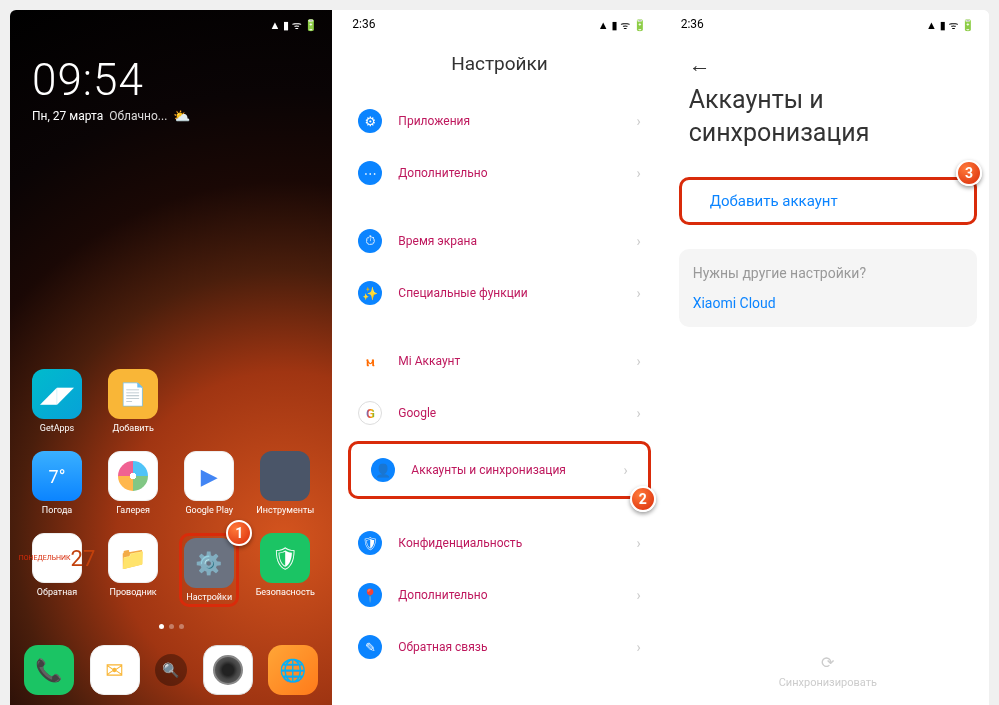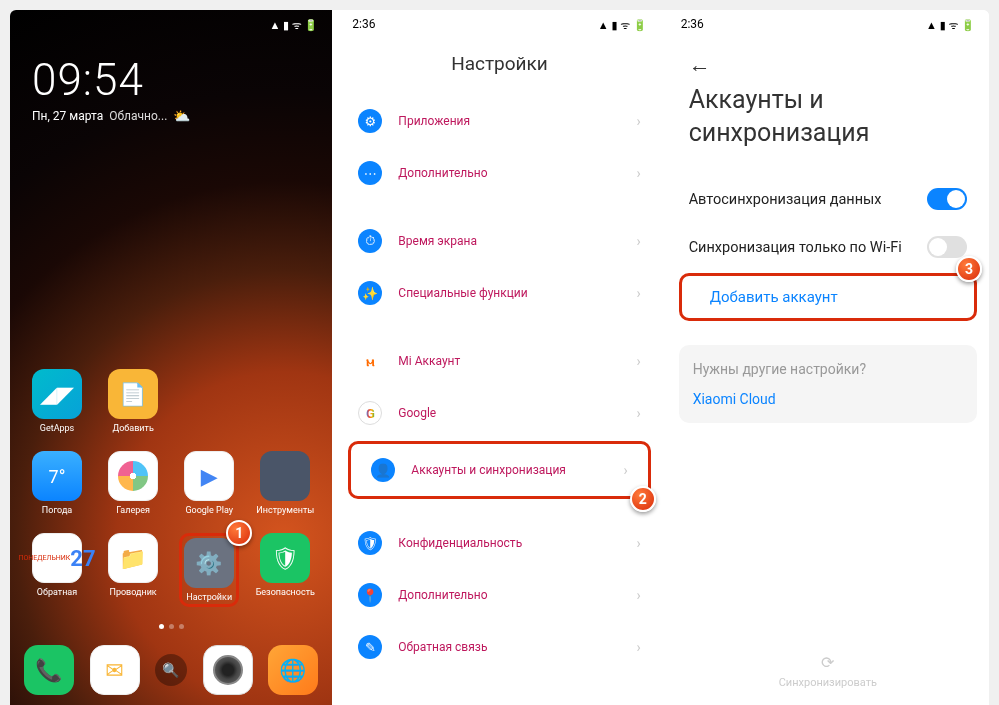--- a/index.html
+++ b/index.html
@@ -55,21 +55,21 @@
 .ic-calendar{background:#fff;border:1px solid #eee;color:#333;font-size:8px}
 .ic-files{background:#fff;border:1px solid #eee;color:#f9b637}
 .ic-settings{background:#6b7280}
 .ic-security{background:#1bc464}
 .ic-phone{background:#1bc464}
 .ic-msg{background:#fff;border:1px solid #eee;color:#f9b637}
 .ic-camera{background:#fff;border:1px solid #ddd;position:relative}
 .ic-browser{background:linear-gradient(135deg,#ffa637,#ff7a1a)}
 .ic-search{background:rgba(0,0,0,.35);width:32px!important;height:32px!important;border-radius:50%!important;font-size:14px!important}
 .cal-day{font-size:7px;color:#d92b0a}
-.cal-num{font-size:22px;font-weight:700;color:#3b82f6}
+.cal-num{font-size:22px;font-weight:400;color:#c2410c}
 .gal-flower{width:30px;height:30px;background:radial-gradient(circle,#fff 15%,transparent 16%),conic-gradient(#4fc3f7 0 90deg,#81c784 90deg 180deg,#ffb74d 180deg 270deg,#f06292 270deg);border-radius:50%}
 .cam-lens{width:30px;height:30px;border-radius:50%;background:radial-gradient(circle,#222 30%,#444 50%,#555 70%);border:2px solid #888}
 </style>
 </head>
 <body>
 
 <div class="container">
 
 <div class="screen screen1">
   <div class="status-bar dark">
@@ -238,30 +238,20 @@
 
 </div>
 
 <div class="screen">
   <div class="status-bar light">
     <span>2:36</span>
     <span class="status-icons">▲ ▮ ᯤ 🔋</span>
   </div>
   <div class="s3-back">←</div>
   <div class="s3-title">Аккаунты и синхронизация</div>
-  <div id="s3tog">
-        <div class="s3-row">
-          <div class="lbl">Автосинхронизация данных</div>
-          <div class="toggle on"></div>
-        </div>
-        <div class="s3-row">
-          <div class="lbl">Синхронизация только по Wi-Fi</div>
-          <div class="toggle off"></div>
-        </div>
-      </div>
   <div class="highlight-box" style="margin:2px 12px;padding:2px 0;position:relative">
     <div class="badge-num" style="top:-20px;right:-8px">3</div>
     <div class="s3-link" style="padding:10px 28px">Добавить аккаунт</div>
   </div>
   <div class="s3-card">
     <div class="q">Нужны другие настройки?</div>
     <div style="color:#0b84ff;font-size:14px">Xiaomi Cloud</div>
   </div>
   <div class="s3-foot">
     <span class="sync-ico">⟳</span>

